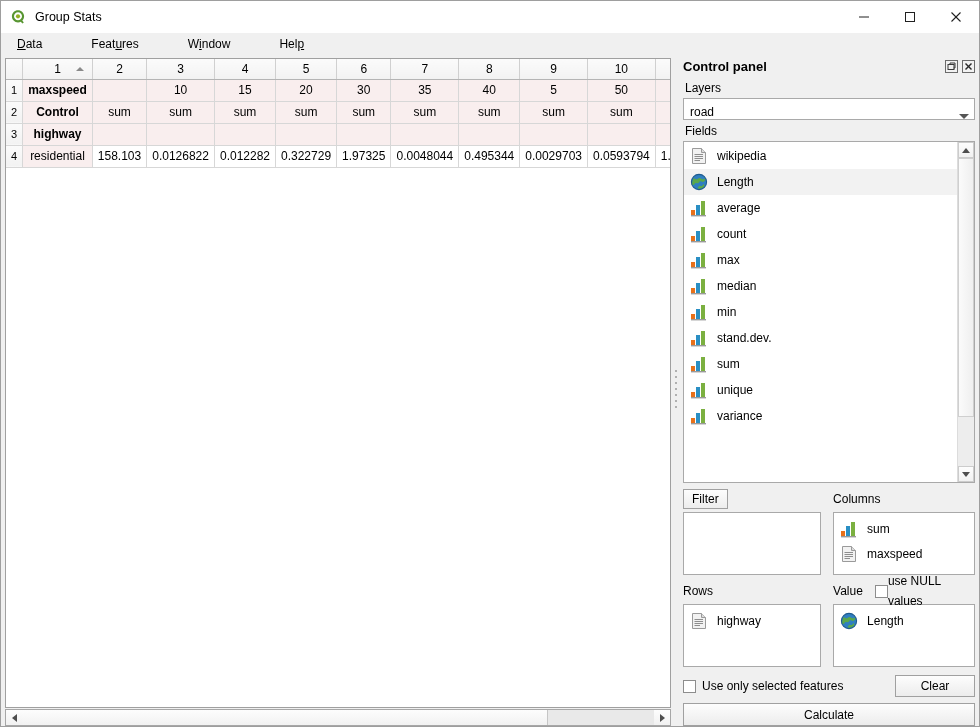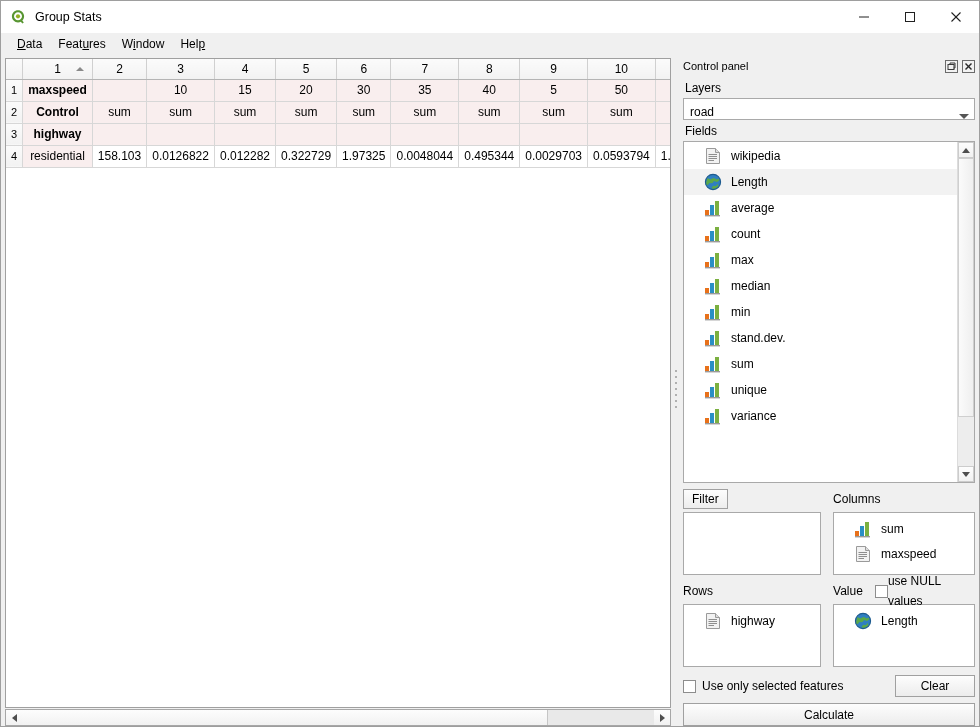--- a/index.html
+++ b/index.html
@@ -55,20 +55,21 @@
   .winbtn svg { display: block; }
 
   
   .menubar {
     height: 22px;
     background: #f0f0f0;
     display: flex;
     align-items: center;
     padding-left: 8px;
     flex: 0 0 auto;
+    gap: 33px;
   }
   .menuitem {
     font-size: 12px;
     padding: 2px 8px;
     color: #000;
     white-space: nowrap;
   }
   .menuitem u { text-decoration: underline; }
 
   
@@ -208,21 +209,21 @@
     box-sizing: border-box;
     min-height: 0;
   }
   .cp-header {
     display: flex;
     align-items: center;
     height: 22px;
     flex: 0 0 auto;
     padding-left: 2px;
   }
-  .cp-title { font-size: 11px; flex: 1 1 auto; }
+  .cp-title { font-size: 13px; flex: 1 1 auto; font-weight: bold; }
   .cp-btn {
     width: 14px; height: 14px;
     margin-left: 3px;
     display: flex; align-items: center; justify-content: center;
   }
   .cp-btn svg { display:block; }
 
   .cp-body {
     flex: 1 1 auto;
     display: flex;
@@ -260,21 +261,21 @@
   }
   .fieldslist {
     flex: 1 1 auto;
     overflow: hidden;
     padding-top: 1px;
   }
   .field-row {
     height: 26px;
     display: flex;
     align-items: center;
-    padding-left: 20px;
+    padding-left: 6px;
     font-size: 12px;
   }
   .field-row.selected { background: #f2f2f2; }
   .field-row .ficon { width: 18px; height: 18px; margin-right: 9px; flex: 0 0 auto; }
   .vscroll {
     width: 16px;
     flex: 0 0 auto;
     border-left: 1px solid #dcdcdc;
     background: #f0f0f0;
     display: flex; flex-direction: column;

